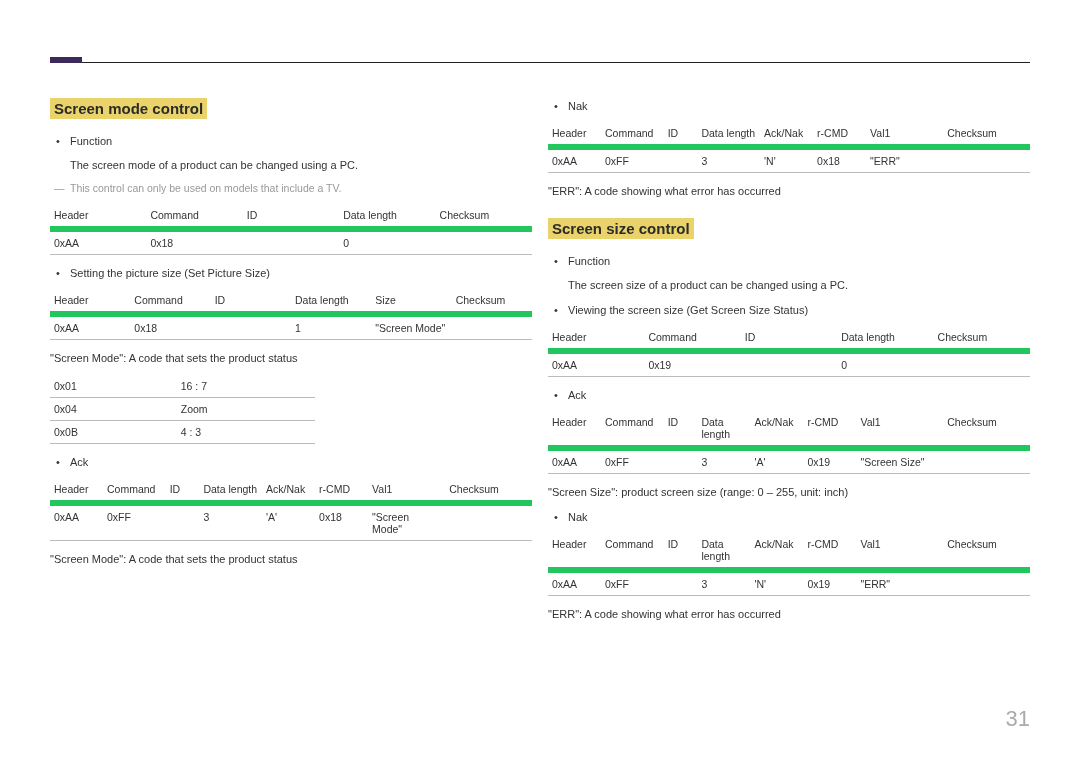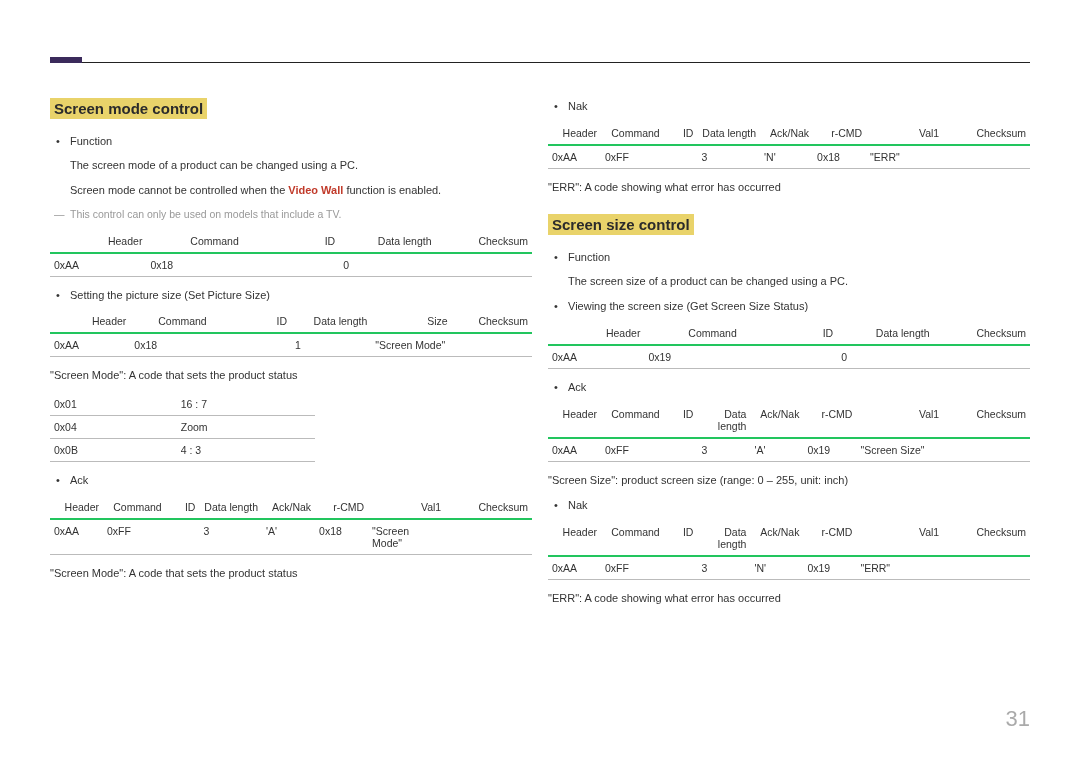--- a/index.html
+++ b/index.html
@@ -66,21 +66,21 @@
   }
   .note::before {
     content: "―";
     position: absolute;
     left: 4px;
     top: 0;
     color: #999;
   }
   table { border-collapse: collapse; width: 100%; margin: 6px 0 10px 0; font-size: 10.5px; }
   th, td { text-align: left; padding: 5px 4px; vertical-align: top; }
-  thead th { border-bottom: 2px solid #22c55e; font-weight: normal; color: #333; text-align: right; }
+  thead th { border-bottom: 6px solid #22c55e; font-weight: normal; color: #333; }
   tbody td { border-bottom: 1px solid #bbb; }
   .pagenum {
     position: absolute;
     bottom: 31px;
     right: 50px;
     font-size: 22px;
     color: #aaa;
     font-weight: 300;
   }
   .wrap-table { table-layout: fixed; }
@@ -95,23 +95,20 @@
 
 <div class="columns">
 
   <div class="col">
     <h2 class="section">Screen mode control</h2>
 
     <ul class="b">
         <li>Function</li>
       </ul>
     <div class="indent">The screen mode of a product can be changed using a PC.</div>
-    <div class="indent">
-      <span>Screen mode cannot be controlled when the </span><span class="red">Video Wall</span><span> function is enabled.</span>
-    </div>
     <div class="note">This control can only be used on models that include a TV.</div>
 
     <table class="wrap-table">
       <thead>
           <tr>
         <th>Header</th>
         <th>Command</th>
         <th>ID</th>
         <th>Data length</th>
         <th>Checksum</th>

